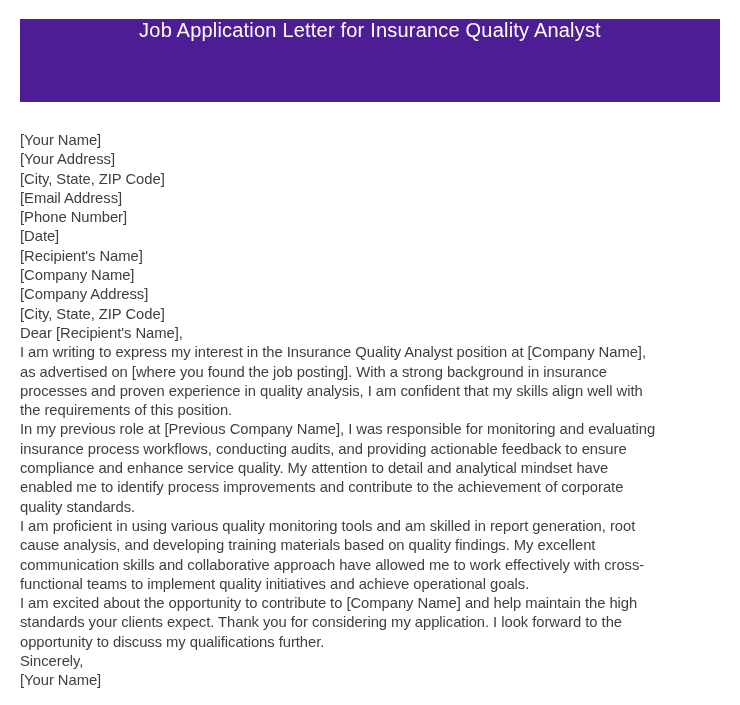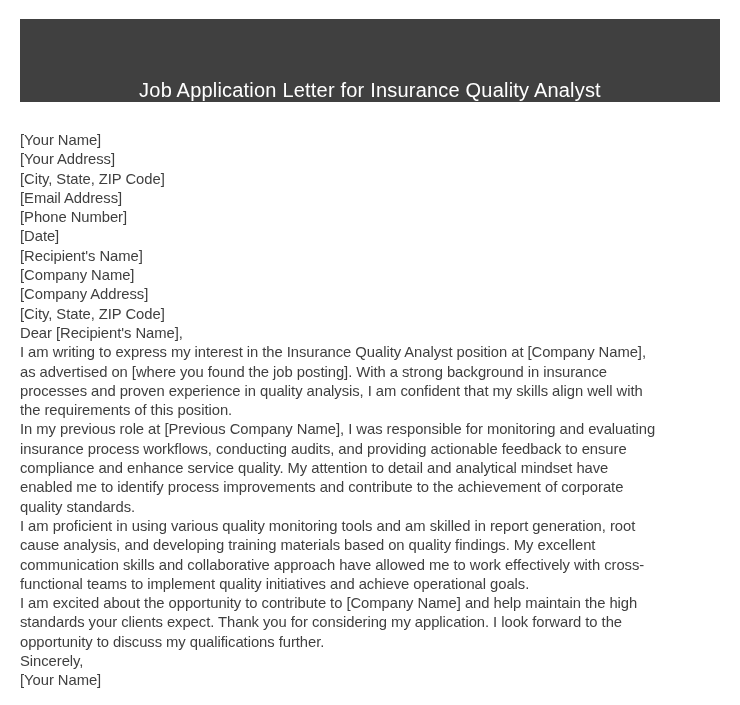--- a/index.html
+++ b/index.html
@@ -18,23 +18,23 @@
     width: 740px;
     height: 705px;
     background: #ffffff;
   }
   .header-bar {
     position: absolute;
     left: 20px;
     top: 19px;
     width: 700px;
     height: 83px;
-    background: #404040;
+    background: #4c1d95;
     display: flex;
-    align-items: flex-end;
+    align-items: flex-start;
     justify-content: center;
   }
   .page-title {
     margin: 0;
     color: #ffffff;
     font-size: 20px;
     font-weight: 500;
     letter-spacing: 0.2px;
     text-align: center;
   }

